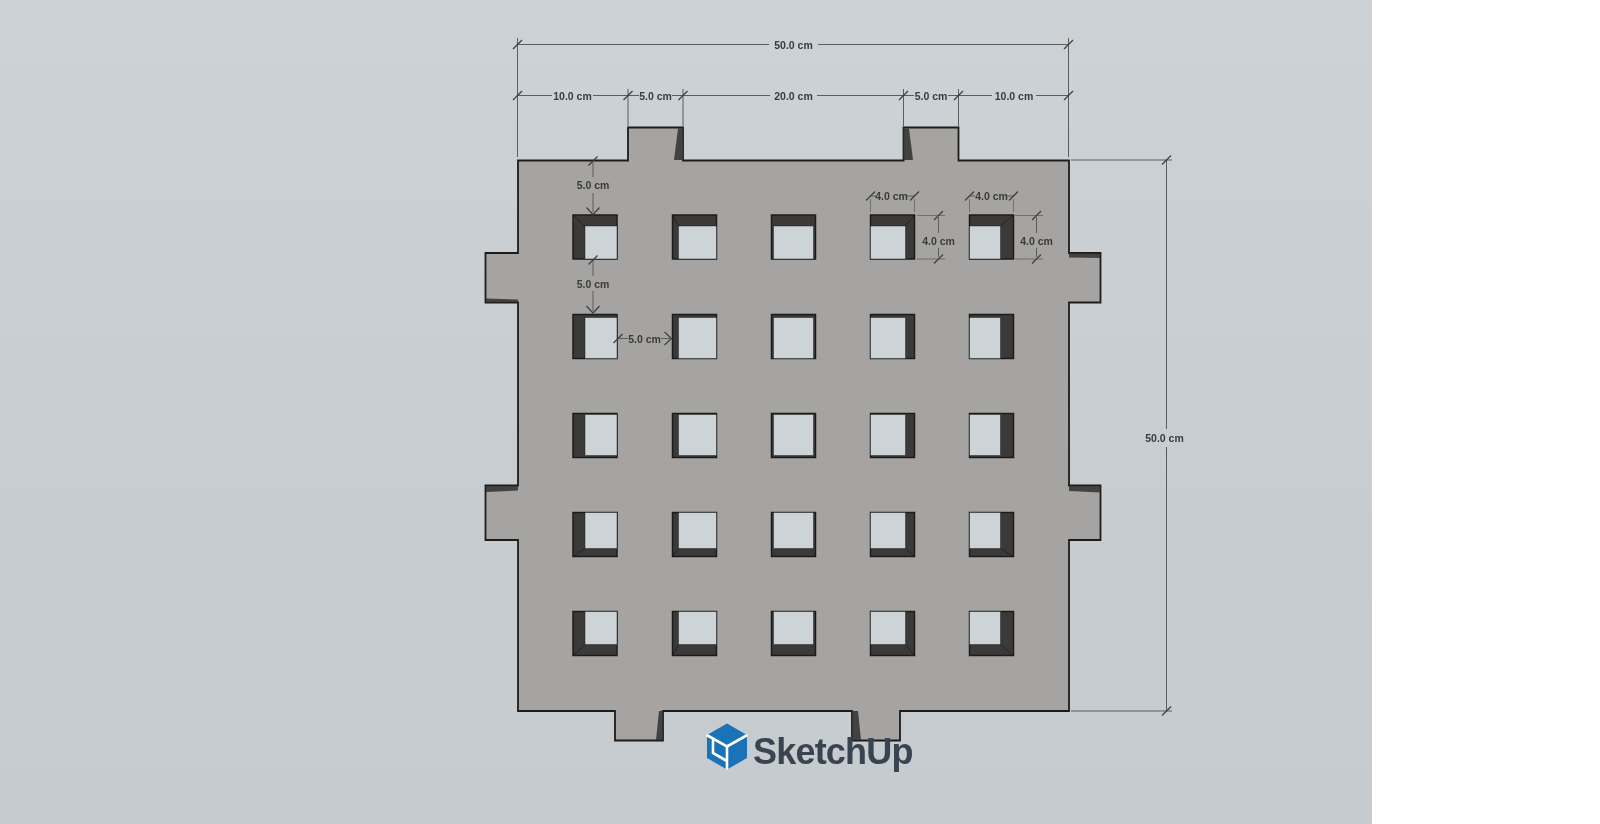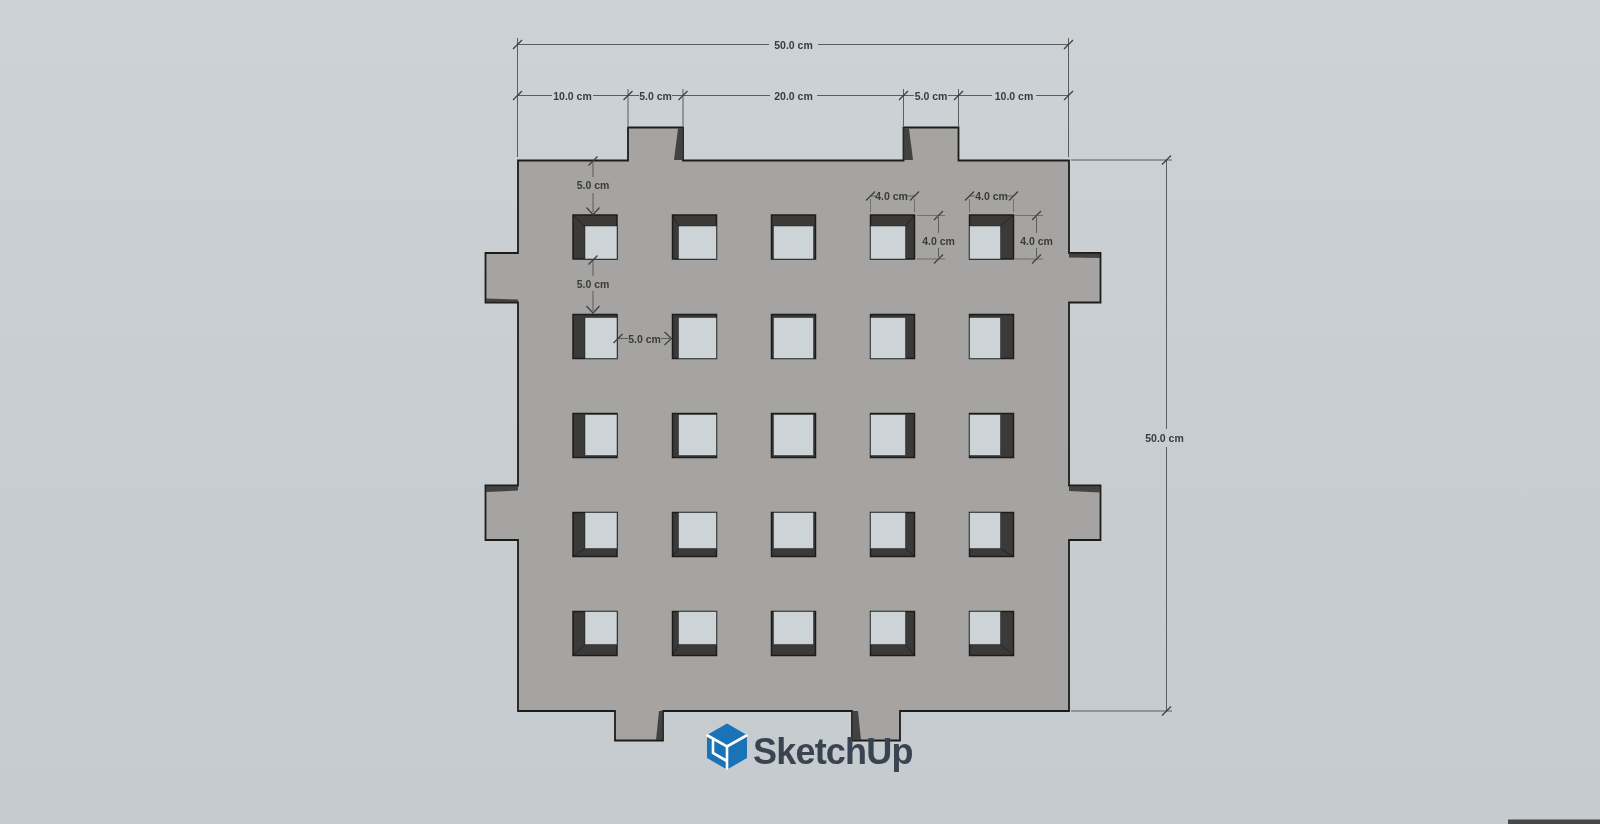--- a/index.html
+++ b/index.html
@@ -1,18 +1,18 @@
 <!DOCTYPE html>
 <html><head>
 <meta charset="utf-8">
 <style>
   html,body{margin:0;padding:0;}
   .canvas{
     position:relative;
-    width:1600px;height:824px;
+    width:1372px;height:824px;
     overflow:hidden;
     background:linear-gradient(180deg,#ccd2d6 0%,#c7cdd1 55%,#c5cbcf 100%);
     font-family:"Liberation Sans","DejaVu Sans",sans-serif;
     text-align:right;
   }
   svg{position:absolute;top:0;left:0;}
   .dimline{stroke:#5d5d5d;stroke-width:1;fill:none;}
   .stub{stroke:#6a6a6a;stroke-width:0.9;fill:none;}
   .tick{stroke:#3f3f3f;stroke-width:1.3;}
   .chev{stroke:#3f3f3f;stroke-width:1.2;fill:none;}

